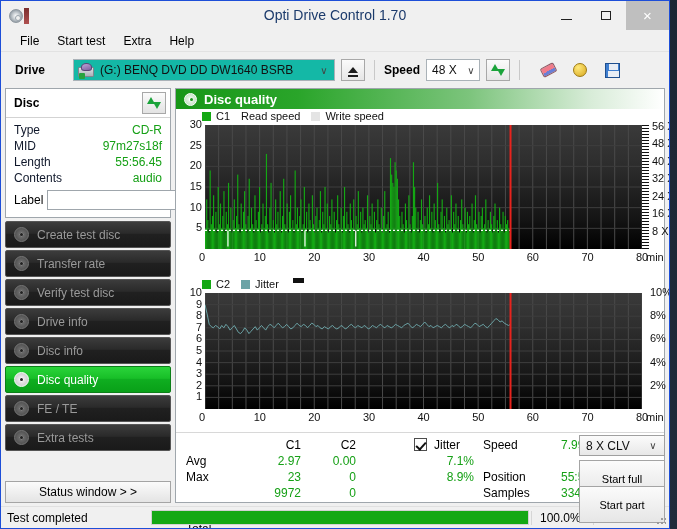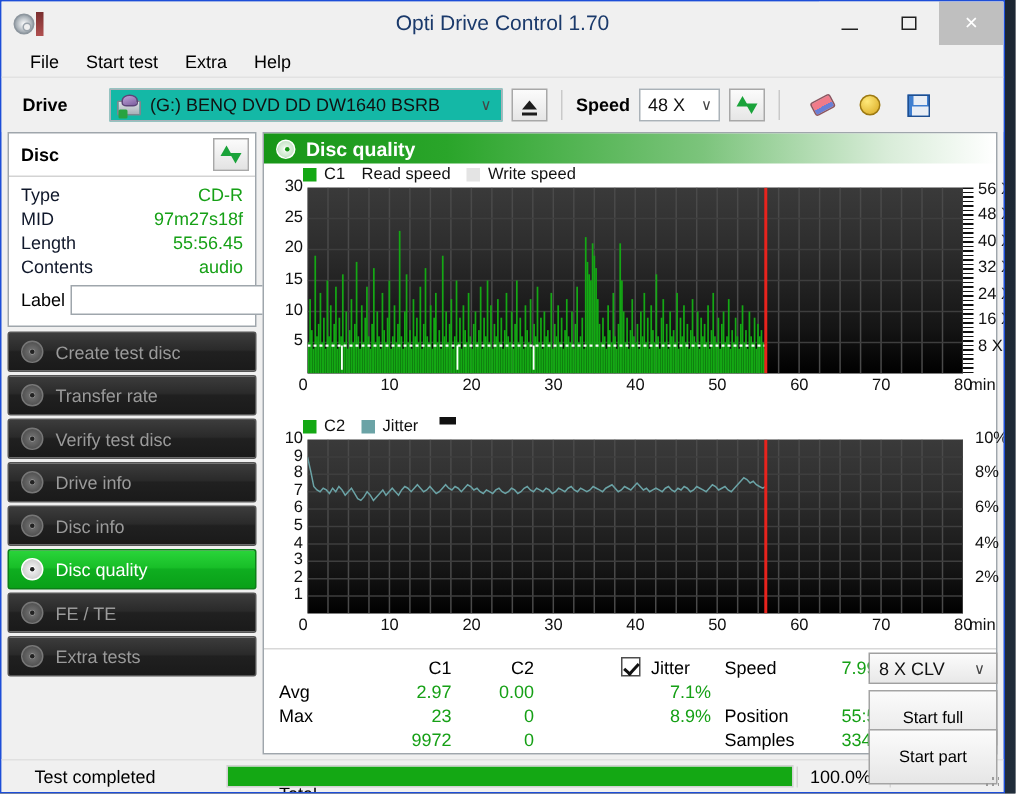--- a/index.html
+++ b/index.html
@@ -345,21 +345,21 @@
     font-size:11px;color:#000;
   }
   
   #statusbar {
     height: 22px; flex: 0 0 auto;
     background:#f0f0f0;
     display:flex; align-items:center;
     border-top:1px solid #e0e0e0;
     font-size:12px;
   }
-  #status-text { width:148px; padding-left:22px; color:#000; }
+  #status-text { width:148px; padding-left:6px; color:#000; }
   #progress-outer {
     flex:1 1 auto; height:15px; margin:0 2px;
     background:#e9e9e9; border:1px solid #d2d2d2; position:relative; overflow:hidden;
   }
   #progress-fill { position:absolute;left:0;top:0;bottom:0;background:#14a814; }
   #progress-pct { width:62px; text-align:left; padding-left:8px; color:#000;
                   border-left:1px solid #d6d6d6; }
   #elapsed { width:58px; text-align:right; padding-right:4px; color:#000;
              border-left:1px solid #d6d6d6; }
   #grip { width:18px; height:100%; position:relative; }
@@ -506,20 +506,21 @@
           <span class="nav-icon"></span>
           <span>FE / TE</span>
         </div>
         <div class="nav-btn">
           <span class="nav-icon"></span>
           <span>Extra tests</span>
         </div>
       </div>
 
       <div id="nav-spacer"></div>
+      <div id="status-window-btn">Status window &gt; &gt;</div>
     </div>
 
     <div id="right-col">
 
       <div id="dq-header">
         <span class="dq-head-icon"></span>
         <span id="dq-title">Disc quality</span>
       </div>
 
       <div class="chart-block" id="c1-block" style="height:168px;">

